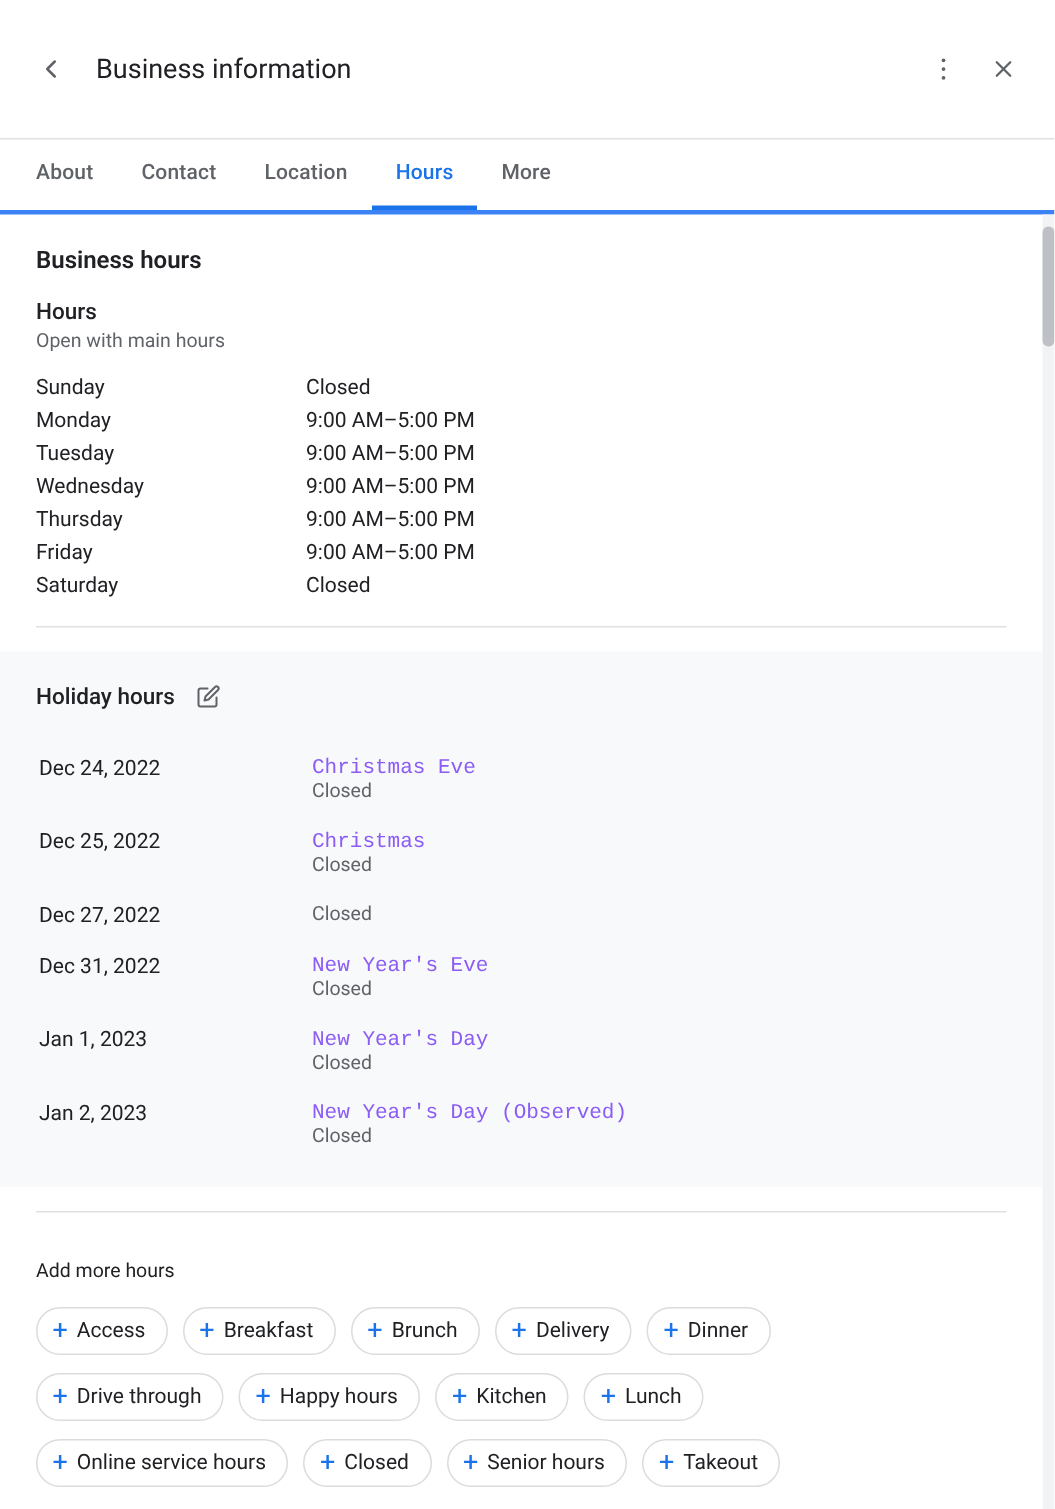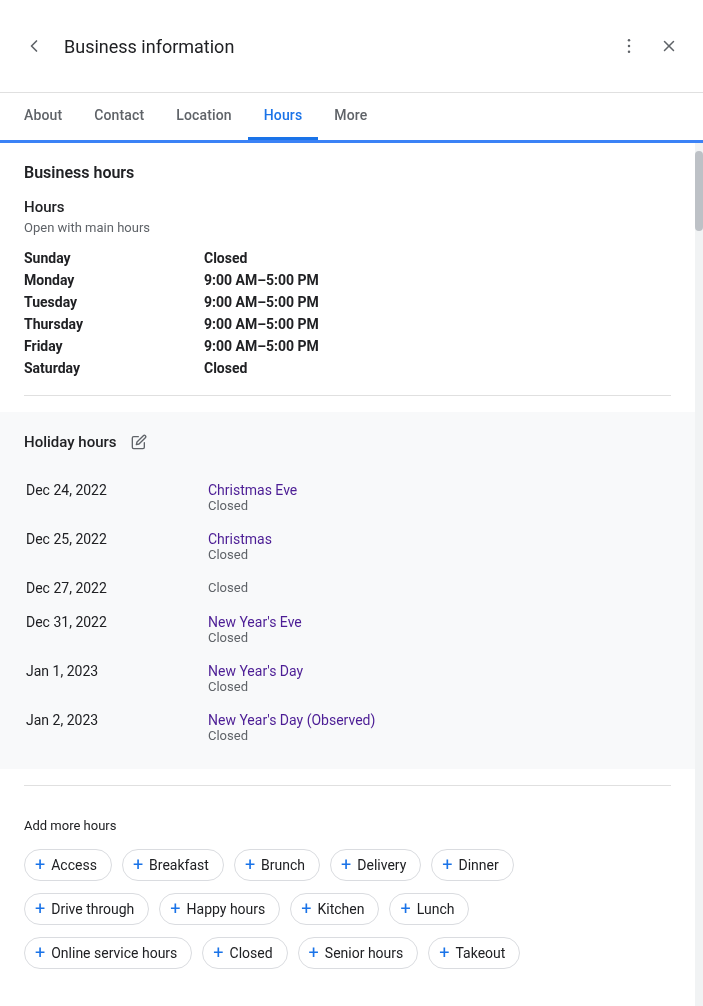--- a/index.html
+++ b/index.html
@@ -115,21 +115,20 @@
       color: #202124;
     }
     .hours-subtitle {
       font-size: 13px;
       color: #5f6368;
       margin-bottom: 12px;
     }
     .hours-table {
       width: 100%;
       border-collapse: collapse;
-      font-weight: bold;
     }
     .hours-table tr td {
       padding: 3px 0;
       font-size: 14px;
       color: #202124;
       vertical-align: top;
     }
     .hours-table tr td:first-child {
       width: 180px;
       color: #202124;
@@ -181,21 +180,22 @@
       padding: 8px 0;
       font-size: 14px;
       vertical-align: top;
     }
     .holiday-table tr td:first-child {
       width: 180px;
       color: #202124;
     }
     .holiday-name {
       font-weight: 400;
-      color: #4c1d95;
+      color: #8b5cf6;
+      font-family: Liberation Mono, monospace;
     }
     .holiday-status {
       color: #5f6368;
       font-size: 13px;
     }
 
     
     .add-hours-section {
       margin: 0 -24px;
       padding: 16px 24px;
@@ -284,20 +284,24 @@
             </tr>
             <tr>
               <td>Monday</td>
               <td>9:00 AM–5:00 PM</td>
             </tr>
             <tr>
               <td>Tuesday</td>
               <td>9:00 AM–5:00 PM</td>
             </tr>
             <tr>
+              <td>Wednesday</td>
+              <td>9:00 AM–5:00 PM</td>
+            </tr>
+            <tr>
               <td>Thursday</td>
               <td>9:00 AM–5:00 PM</td>
             </tr>
             <tr>
               <td>Friday</td>
               <td>9:00 AM–5:00 PM</td>
             </tr>
             <tr>
               <td>Saturday</td>
               <td>Closed</td>

